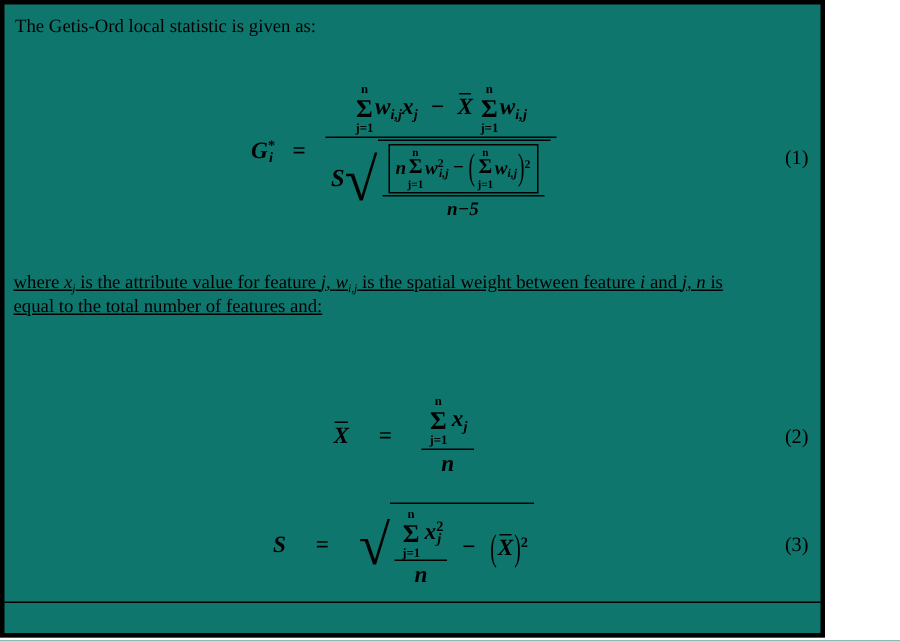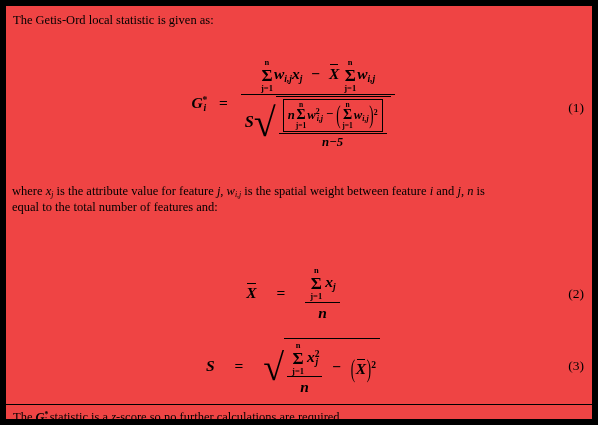--- a/index.html
+++ b/index.html
@@ -9,42 +9,43 @@
   body {
     width: 600px;
     height: 427px;
     background: #ffffff;
     font-family: "Liberation Serif", serif;
     color: #000000;
     overflow: hidden;
   }
   .page {
     position: relative;
-    width: 598px;
+    width: 550px;
     height: 425px;
-    border: 6px solid #000000;
+    border: 3px solid #000000;
     box-sizing: border-box;
-    background: #ef4444;
+    background: #0f766e;
   }
   .text-line {
     font-family: "Liberation Serif", serif;
     font-size: 12.5px;
     line-height: 1.25;
     color: #000;
   }
   .intro {
     position: absolute;
     left: 7px;
     top: 7px;
   }
   .mid-text {
     position: absolute;
     left: 6px;
     top: 178px;
     width: 588px;
+    text-decoration: underline;
   }
   .mid-text .l2 {
   }
   .closing {
     position: absolute;
     left: 7px;
     top: 404px;
   }
   .rule {
     position: absolute;
@@ -294,15 +295,14 @@
           <span class="mo" style="padding:0 6px">−</span>
           <span class="paren-big"><span class="ovl"><span class="mi">X</span></span></span><span class="sup">2</span>
         </span></span>
       </span>
     </div>
     <div class="eq-num">(3)</div>
   </div>
 
   <div class="rule"></div>
 
-  <div class="closing text-line"><span>The </span><span class="ital-inline" style="font-weight:bold">G</span><span class="sup" style="font-weight:bold">*</span><span class="sub" style="margin-left:-4px;font-weight:bold">i</span><span> statistic is a </span><span class="ital-inline">z</span><span>-score so no further calculations are required.</span></div>
 
 </div>
 
 </body></html>

